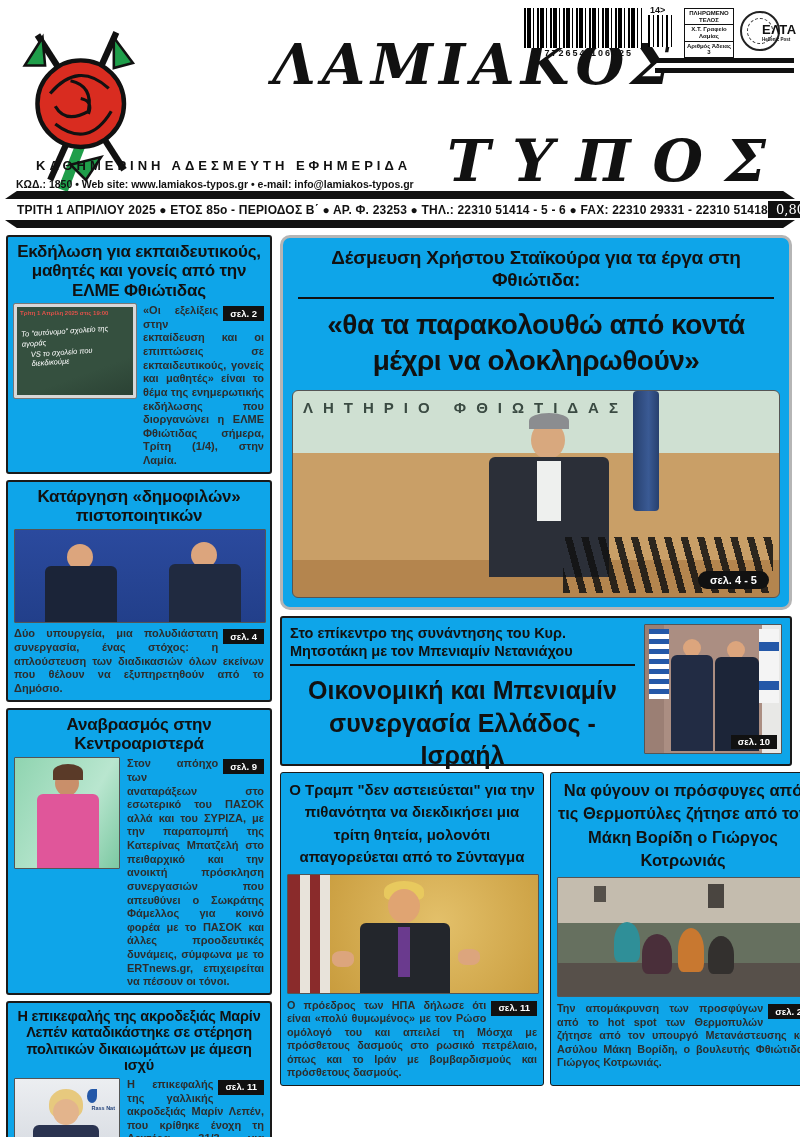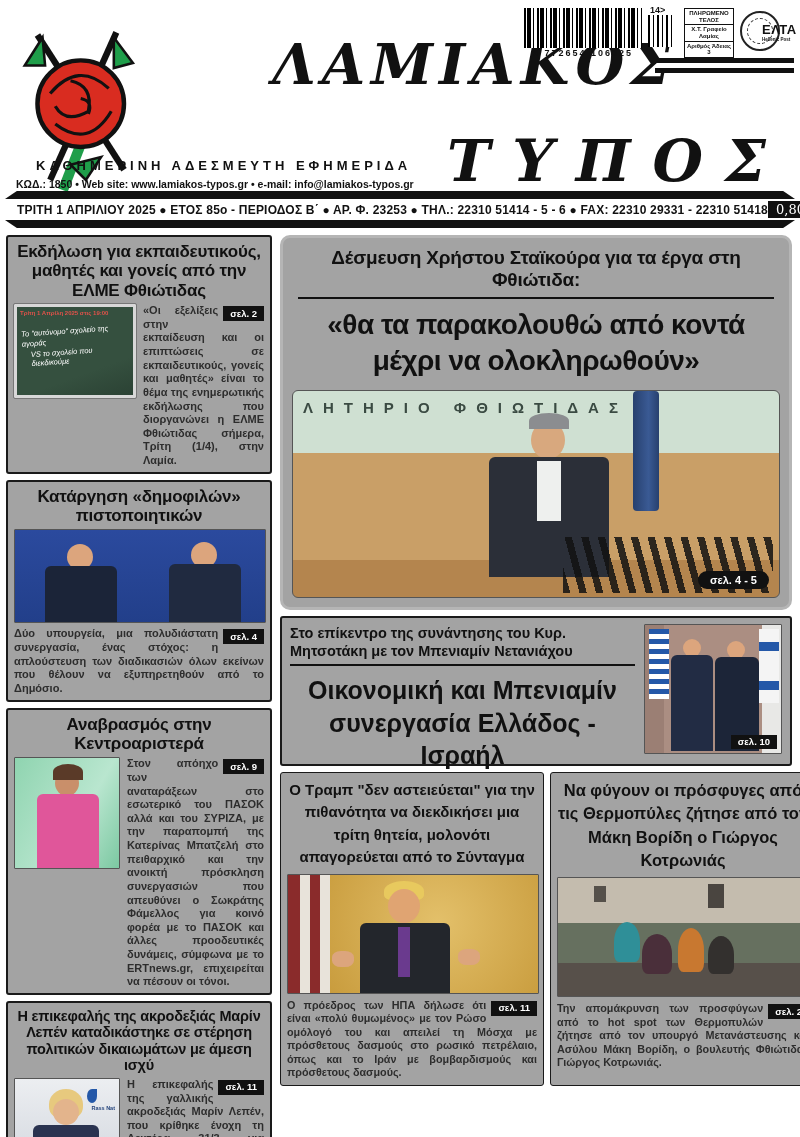--- a/index.html
+++ b/index.html
@@ -41,21 +41,21 @@
   .dbar.b{clip-path:polygon(0 0,100% 0,98.5% 100%,1.5% 100%);}
   .dmid{display:flex;align-items:center;justify-content:space-between;padding:2px 6px 2px 12px;}
   .dtext{font-size:12px;font-weight:bold;letter-spacing:.2px;white-space:nowrap;}
   .price{background:#111;color:#fff;font-family:"DejaVu Serif",serif;font-size:13px;padding:1px 8px;white-space:nowrap;}
 
   
   .content{display:flex;gap:8px;padding:0 6px;margin-top:5px;}
   .col-l{width:266px;flex:none;}
   .col-r{width:512px;flex:none;}
 
-  .box{border:2px solid #1a1a1a;border-radius:3px;background:#a3a3a3;}
+  .box{border:2px solid #1a1a1a;border-radius:3px;background:#0ea5e9;}
   .la{padding:3px 6px 4px;margin-bottom:6px;}
   .la-title{margin:2px 0 4px;font-size:17px;font-weight:800;text-align:center;line-height:1.14;letter-spacing:-.2px;}
   .la-row{display:flex;gap:7px;align-items:flex-start;}
   .la-body{margin:0;font-size:11px;font-weight:bold;color:#2d2d2d;text-align:justify;line-height:1.24;flex:1;}
   .pgref{display:inline-block;background:#111;color:#fff;font-size:9.5px;font-weight:bold;
          padding:1.5px 7px;float:right;margin:2px 0 0 5px;}
 
   .photo{position:relative;border:1px solid #555;overflow:hidden;flex:none;background:#ccc;border-radius:1px;}
   .ph-left{width:112px;}
 

